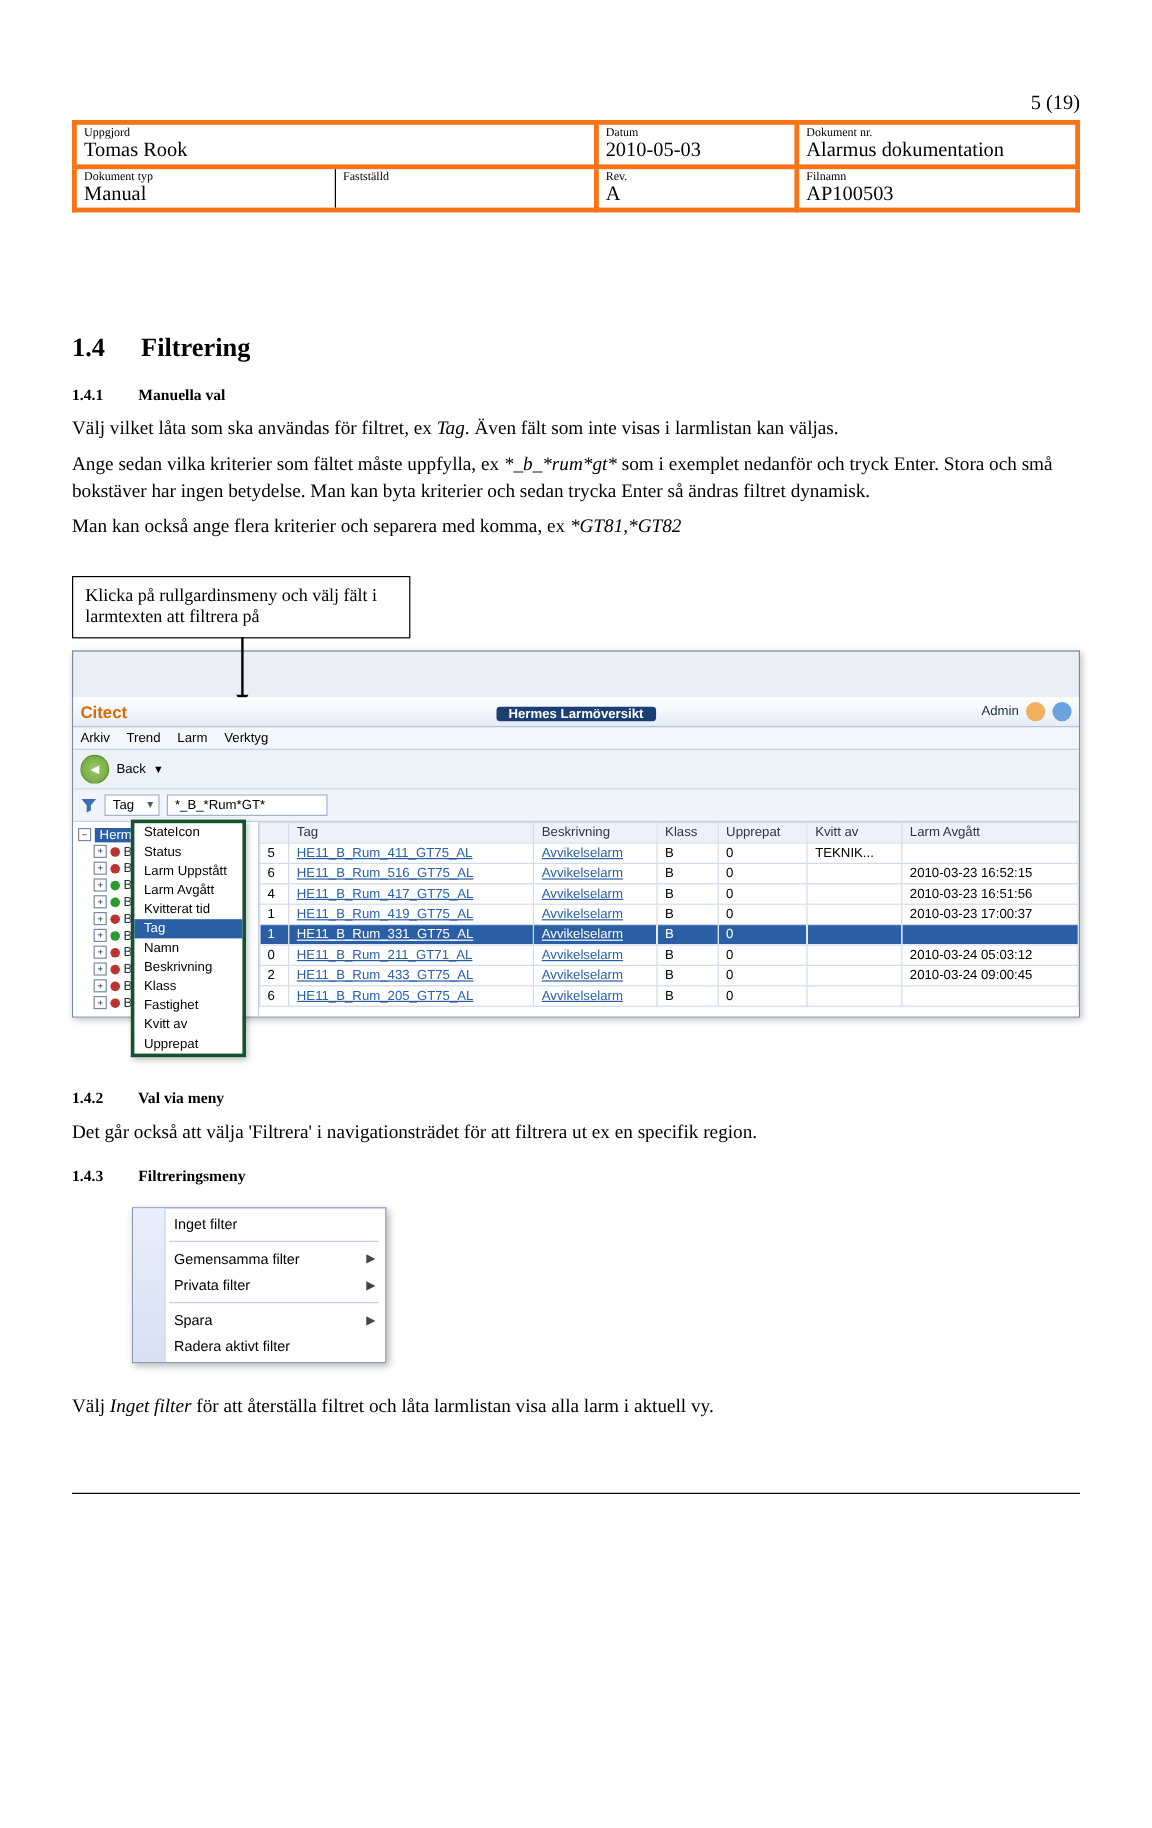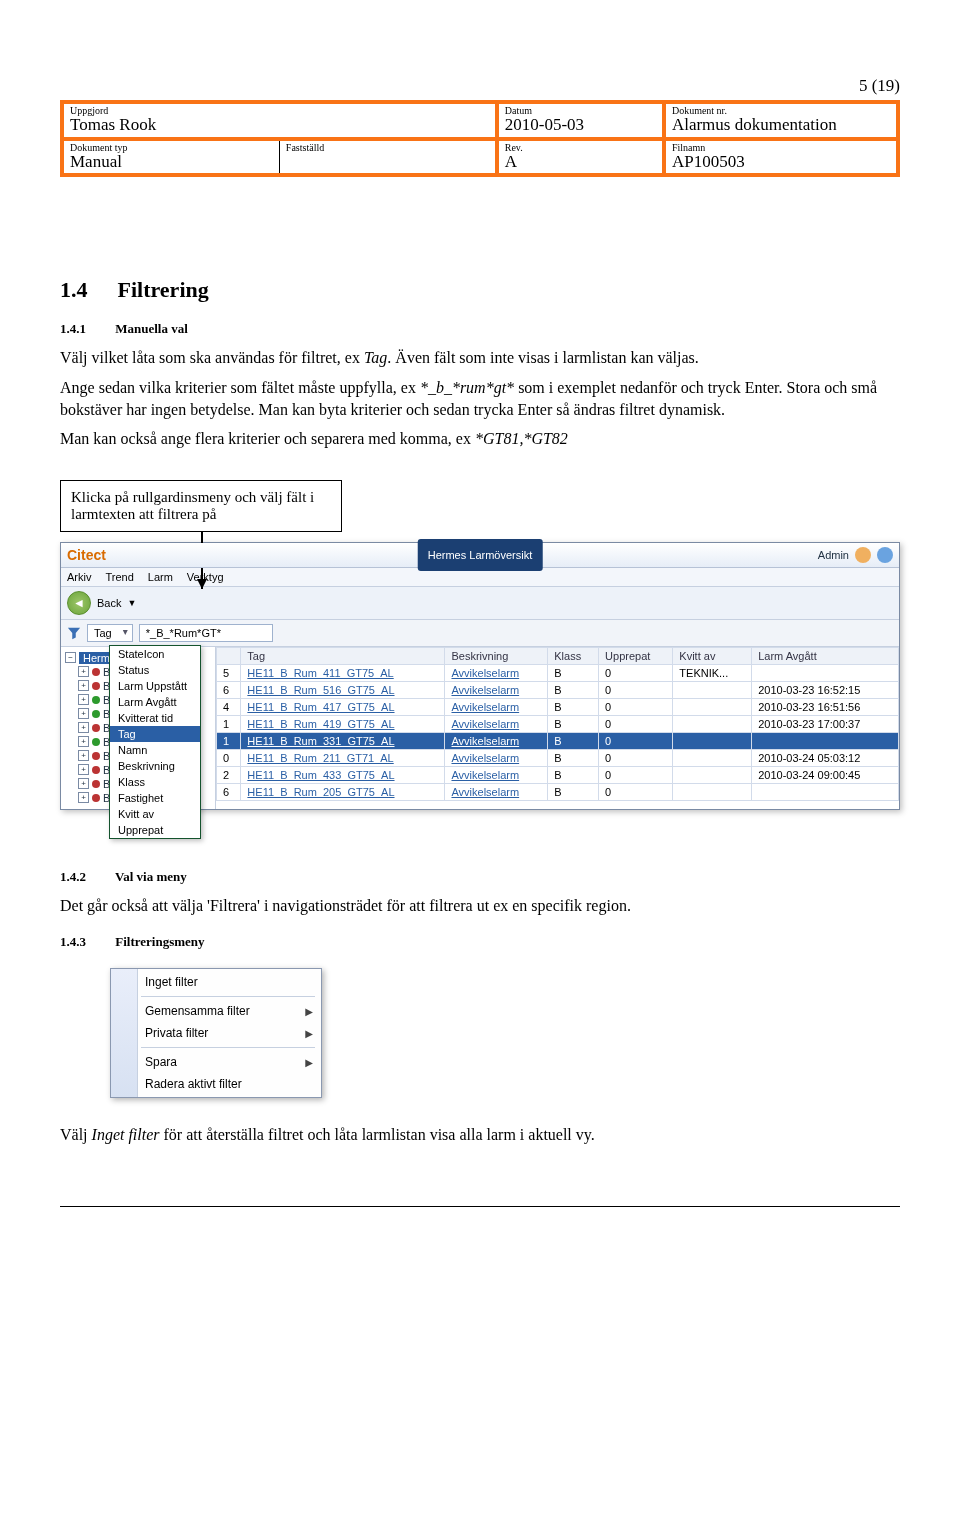--- a/index.html
+++ b/index.html
@@ -90,34 +90,36 @@
     font-family: Tahoma, Arial, sans-serif;
     font-size: 11px;
     margin-top: 10px;
     box-shadow: 2px 2px 6px rgba(0,0,0,0.25);
   }
   .ui-titlebar {
     background: linear-gradient(#fff,#e6edf7);
     border-bottom: 1px solid #b6c2d6;
     padding: 4px 6px;
     display: flex;
-    align-items: center;
+    align-items: flex-end;
     gap: 6px;
     position: relative;
+    margin-top: 38px;
   }
   .ui-titlebar .logo { color: #d96b00; font-weight: bold; font-size: 14px; }
   .ui-titlebar .win-title {
     position: absolute;
     left: 50%;
     transform: translateX(-50%);
     background: #1b3f72;
     color: #fff;
     font-size: 11px;
-    padding: 10px 10px;
+    padding: 0 10px;
     border-radius: 3px;
+    font-weight: bold;
   }
   .ui-titlebar .right { margin-left: auto; font-size: 11px; color: #234; display:flex; align-items:center; gap:6px; }
   .ui-menubar {
     background: #f3f6fb;
     border-bottom: 1px solid #c6d0e0;
     padding: 3px 6px;
     display: flex;
     gap: 14px;
   }
   .ui-toolbar {
@@ -181,21 +183,21 @@
   .tree-ind { display:inline-block; width:10px; }
   .tree-exp { width:9px; height:9px; border:1px solid #7a8aa3; display:inline-flex; align-items:center; justify-content:center; font-size:8px; line-height:1; }
   .dot { width:8px; height:8px; border-radius:50%; display:inline-block; }
   .dot.green{background:#2d9a2d;}
   .dot.red{background:#b33;}
   .popup {
     position: absolute;
     top: 18px;
     left: 22px;
     background: #fff;
-    border: 1px solid #14532d;
+    border: 3px solid #14532d;
     box-shadow: 2px 2px 5px rgba(0,0,0,0.25);
     z-index: 5;
     min-width: 90px;
   }
   .popup-item { padding: 2px 8px; font-size: 11px; }
   .popup-item.sel { background: #2a5fa5; color: #fff; }
   .ui-table { flex: 1; background:#fff; position:relative; }
   .tbl { width:100%; border-collapse:collapse; }
   .tbl th, .tbl td {
     border: 1px solid #d2dbea;

